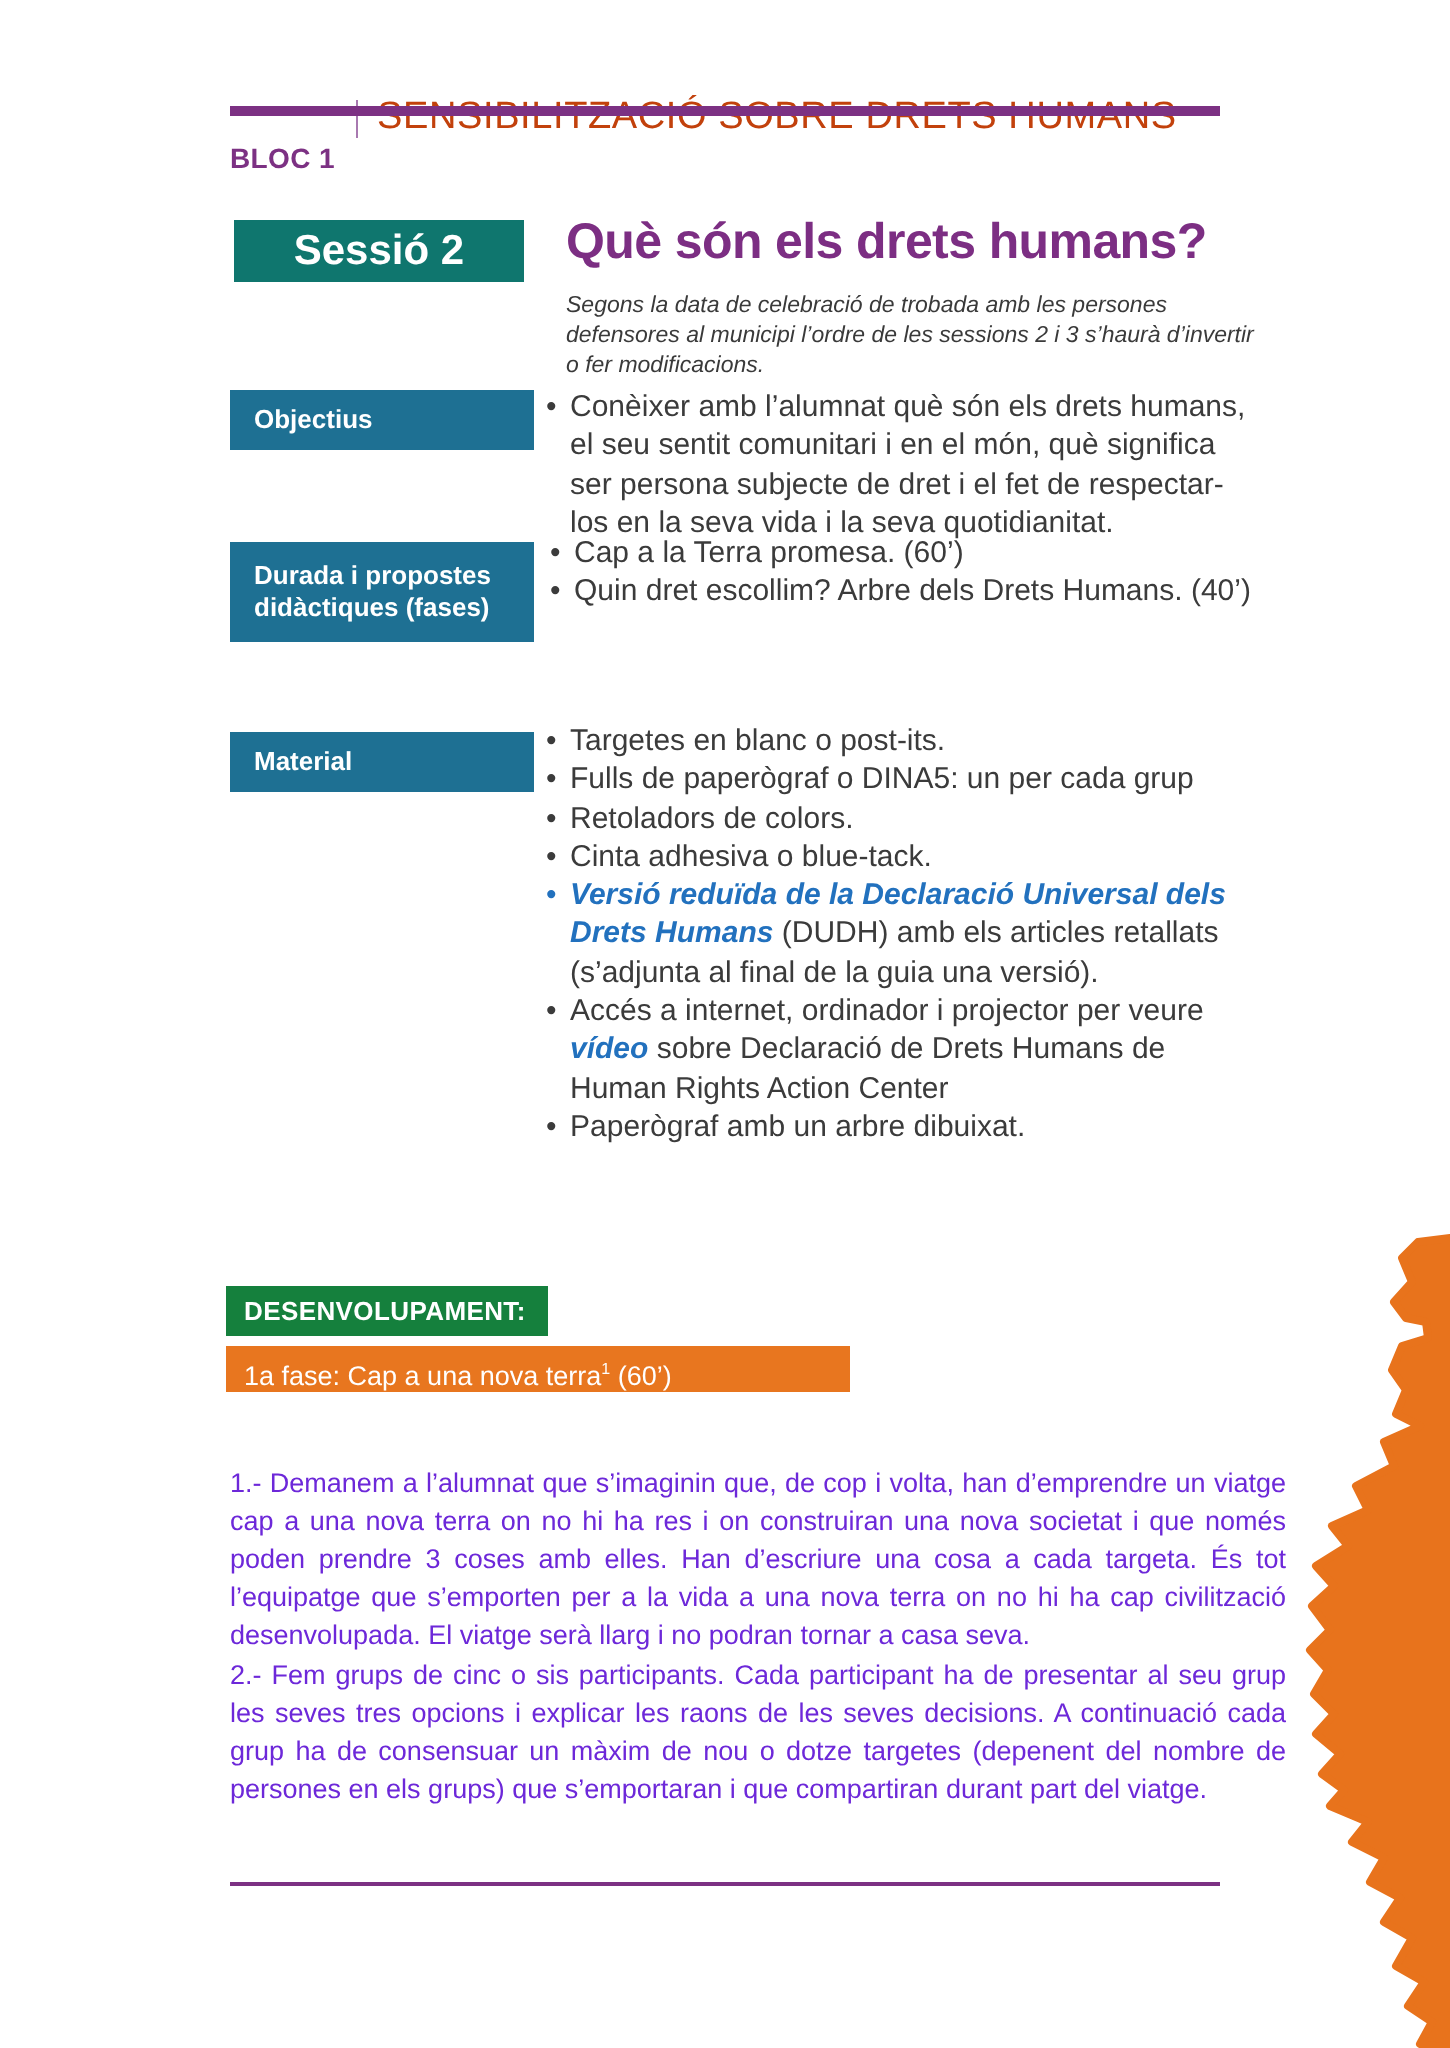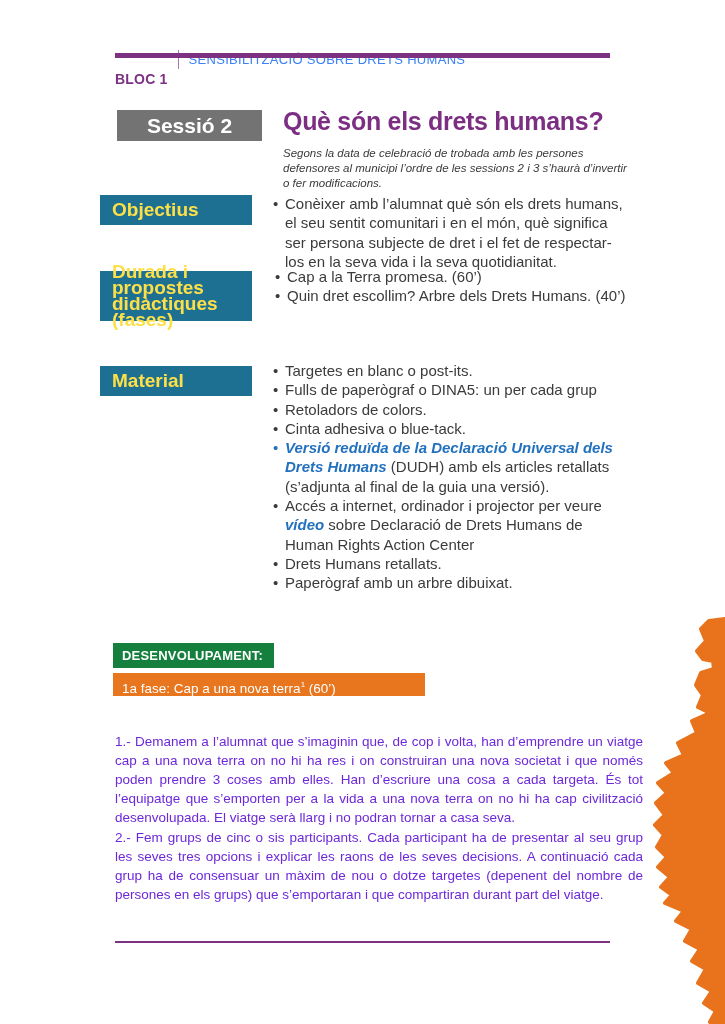--- a/index.html
+++ b/index.html
@@ -11,35 +11,35 @@
     background:#ffffff;
     overflow:hidden;
     font-family:"Liberation Sans", sans-serif;
     color:#3b3b3b;
   }
   
   .header-row { position:absolute; left:115px; top:31px; width:495px;
     display:flex; align-items:center; }
   .header-block { font-size:14px; font-weight:bold; color:#7c3183; letter-spacing:.2px;margin-top:40px; }
   .header-sep { width:1px; height:19px; background:#a879b0; margin:0 10px; }
-  .header-title { font-size:13px; color:#3b82f6; letter-spacing:.3px; }
+  .header-title { font-size:19px; color:#c2410c; letter-spacing:.3px; }
   .header-rule { position:absolute; left:115px; top:53px; width:495px; height:5px; background:#7c3183; }
 
   
   .session-box { position:absolute; left:117px; top:110px; width:145px; height:31px;
-    background:#737373; display:flex; align-items:center; justify-content:center; }
+    background:#0f766e; display:flex; align-items:center; justify-content:center; }
   .session-box span { color:#fff; font-weight:bold; font-size:21px; }
   .session-title { position:absolute; left:283px; top:107px; width:360px;
     font-size:25px; font-weight:bold; color:#7c2e83; letter-spacing:-.3px; }
   .session-note { position:absolute; left:283px; top:146px; width:350px;
     font-size:11.5px; font-style:italic; color:#3a3a3a; line-height:15px; }
 
   
-  .label-box { position:absolute; left:100px; width:152px; background:#1e7093;
-    color:#fde047; font-weight:bold; font-size:19px; line-height:16px;
+  .label-box { position:absolute; left:115px; width:152px; background:#1e7093;
+    color:#ffffff; font-weight:bold; font-size:13px; line-height:16px;
     display:flex; align-items:center; padding:0 12px; }
   .lb-objectius { top:195px; height:30px; }
   .lb-durada   { top:271px; height:50px; }
   .lb-material { top:366px; height:30px; }
 
   .content { position:absolute; font-size:15px; line-height:19.3px; color:#3b3b3b; }
   .c-objectius { left:273px; top:194px; width:358px; }
   .c-durada    { left:275px; top:267px; width:360px; }
   .c-material  { left:273px; top:361px; width:356px; }
   .durada-intro { padding-left:8px; }
@@ -114,21 +114,20 @@
     <span>Material</span>
   </div>
   <div class="content c-material">
     <ul class="blist">
       <li>Targetes en blanc o post-its.</li>
       <li>Fulls de paperògraf o DINA5: un per cada grup</li>
       <li>Retoladors de colors.</li>
       <li>Cinta adhesiva o blue-tack.</li>
       <li class="blue-bullet"><span class="doclink">Versió reduïda de la Declaració Universal dels Drets Humans</span><span> (DUDH) amb els articles retallats (s’adjunta al final de la guia una versió).</span></li>
       <li><span>Accés a internet, ordinador i projector per veure </span><span class="doclink">vídeo</span><span> sobre Declaració de Drets Humans de Human Rights Action Center</span></li>
-      <li>Drets Humans retallats.</li>
       <li>Paperògraf amb un arbre dibuixat.</li>
     </ul>
   </div>
 
   <div class="dev-box">
     <span>DESENVOLUPAMENT:</span>
   </div>
   <div class="phase-bar"><span>1a fase: Cap a una nova terra</span><sup>1</sup><span> (60’)</span></div>
 
   <p class="para para-1">1.- Demanem a l’alumnat que s’imaginin que, de cop i volta, han d’emprendre un viatge cap a una nova terra on no hi ha res i on construiran una nova societat i que només poden prendre 3 coses amb elles. Han d’escriure una cosa a cada targeta. És tot l’equipatge que s’emporten per a la vida a una nova terra on no hi ha cap civilització desenvolupada. El viatge serà llarg i no podran tornar a casa seva.</p>

